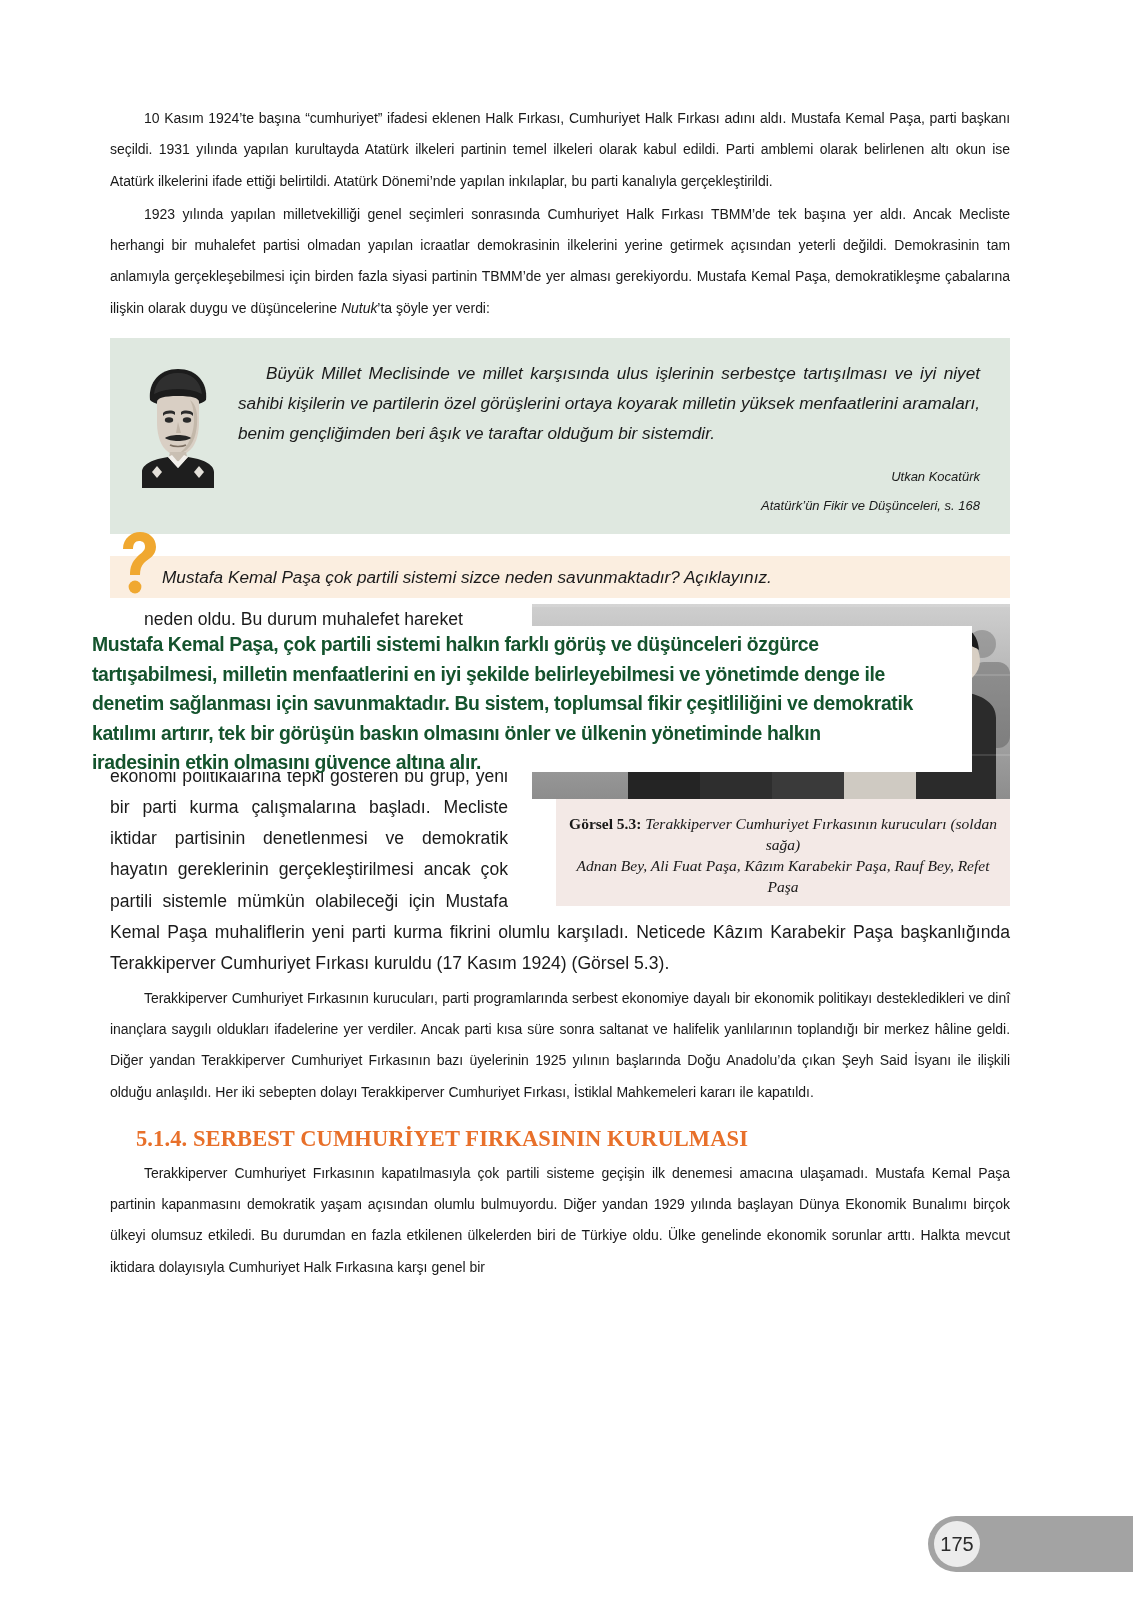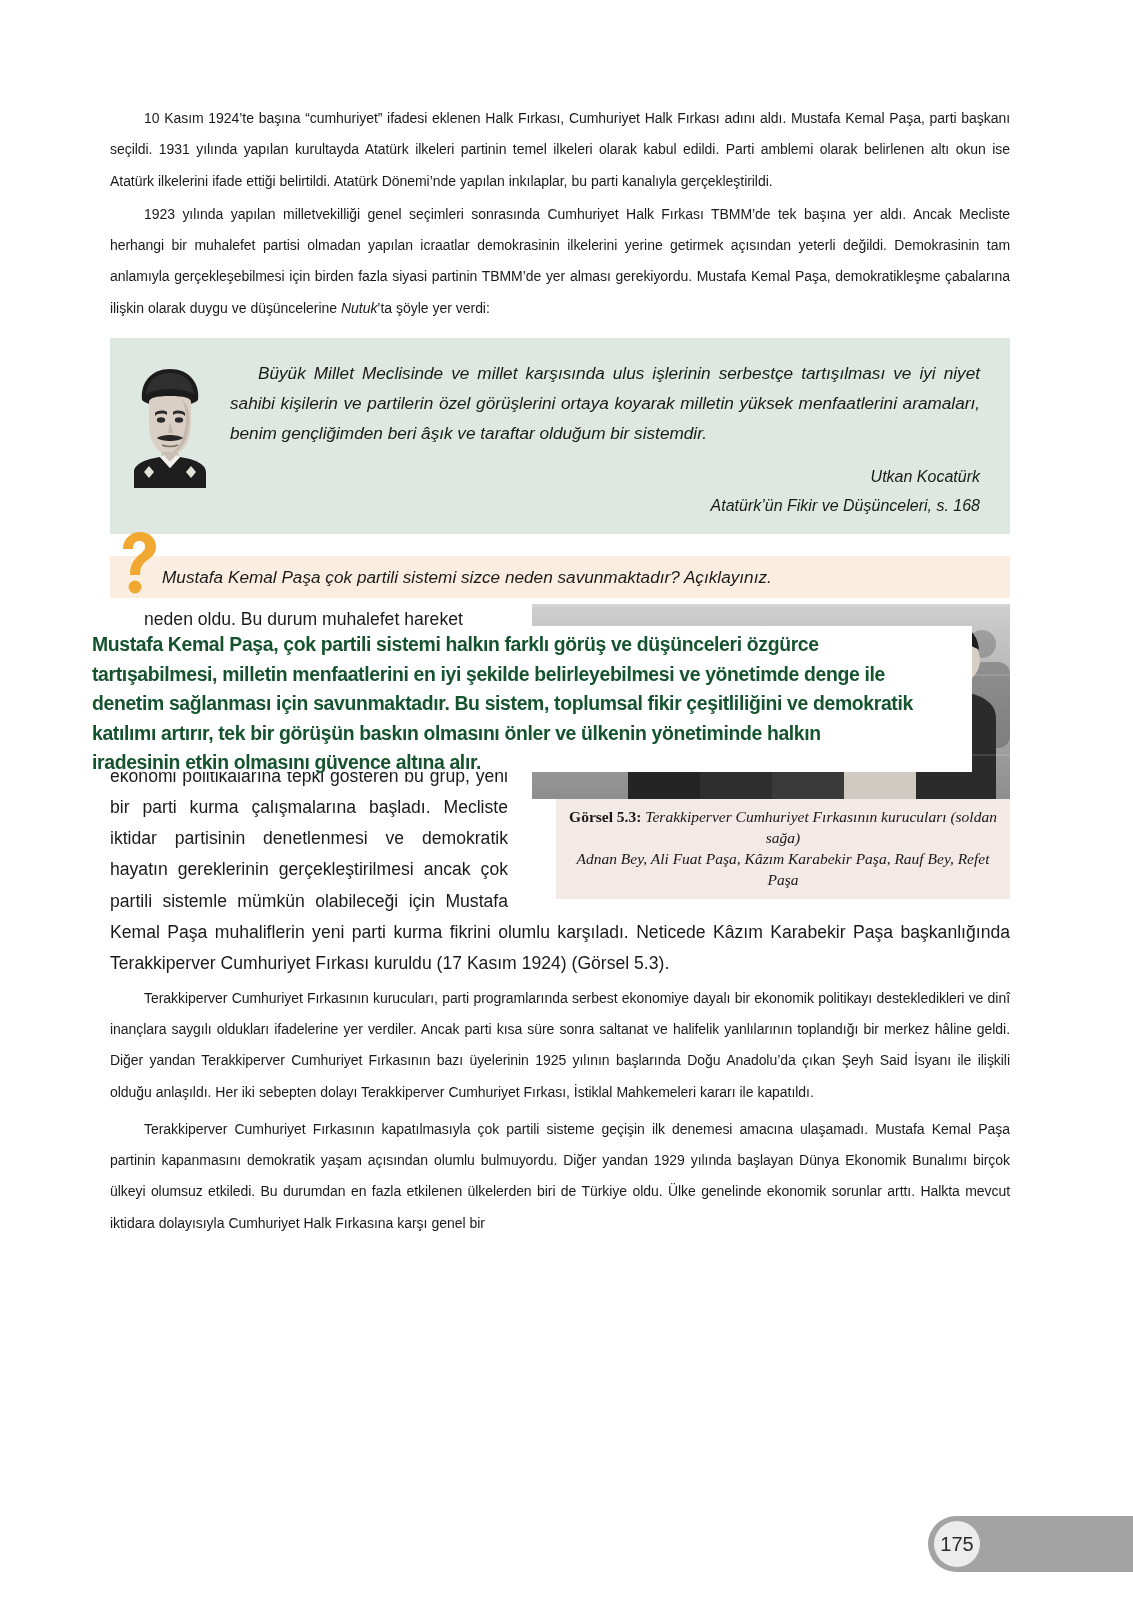--- a/index.html
+++ b/index.html
@@ -42,21 +42,21 @@
   }
   p.body-text + p.body-text { margin-top: 2px; }
 
   .italic-word { font-style: italic; }
 
   
   .quote-box {
     position: relative;
     margin-top: 14px;
     background: #dfe8e0;
-    padding: 16px 30px 14px 14px;
+    padding: 16px 30px 14px 22px;
     display: flex;
     align-items: flex-start;
     min-height: 168px;
   }
   .quote-portrait {
     width: 92px;
     min-width: 92px;
     height: 128px;
     margin-right: 14px;
     margin-top: 6px;
@@ -70,21 +70,21 @@
     line-height: 30px;
     font-style: italic;
     text-align: justify;
     text-indent: 28px;
     margin: 0;
     color: #1a1a1a;
   }
   .quote-source {
     text-align: right;
     font-style: italic;
-    font-size: 16px;
+    font-size: 13px;
     line-height: 29px;
     margin-top: 14px;
   }
   .quote-source .src-line { display: block; }
 
   
   .question-strip {
     position: relative;
     margin-top: 22px;
     background: #fbeee0;
@@ -145,21 +145,21 @@
   .figure-photo {
     width: 478px;
     height: 195px;
     background: #2a2a2a;
     position: relative;
     overflow: hidden;
     display: block;
   }
   .figure-caption {
     background: #f3e9e6;
-    padding: 7px 10px 9px 10px;
+    padding: 14px 10px 9px 10px;
     font-family: "Liberation Serif", serif;
     font-size: 15.5px;
     line-height: 21px;
     text-align: center;
     font-style: italic;
     color: #181818;
     margin-left: 24px;
   }
   .figure-caption .cap-label {
     font-weight: bold;
@@ -352,20 +352,21 @@
       </div>
 
       <div class="flow-col">
         <p style="text-indent:34px;">neden oldu. Bu durum muhalefet hareket</p>
         <p style="text-indent:0;">lerinin başlamasına ortam hazırladı. Muhalif grubun başında Kâzım Karabekir Paşa, Ali Fuat Paşa ve Refet Paşa yer almaktaydı. Özellikle halifeliğin kaldırılmasına ve Halk Fırkasının ekonomi politikalarına tepki gösteren bu grup, yeni bir parti kurma çalışmalarına başladı. Mecliste iktidar partisinin denetlenmesi ve demokratik hayatın gereklerinin gerçekleştirilmesi ancak çok partili sistemle mümkün olabileceği için Mustafa Kemal Paşa muhaliflerin yeni parti kurma fikrini olumlu karşıladı. Neticede Kâzım Karabekir Paşa başkanlığında Terakkiperver Cumhuriyet Fırkası kuruldu (17 Kasım 1924) (Görsel 5.3).</p>
       </div>
     </div>
 
     <p class="body-text" style="margin-top:3px;">Terakkiperver Cumhuriyet Fırkasının kurucuları, parti programlarında serbest ekonomiye dayalı bir ekonomik politikayı destekledikleri ve dinî inançlara saygılı oldukları ifadelerine yer verdiler. Ancak parti kısa süre sonra saltanat ve halifelik yanlılarının toplandığı bir merkez hâline geldi. Diğer yandan Terakkiperver Cumhuriyet Fırkasının bazı üyelerinin 1925 yılının başlarında Doğu Anadolu’da çıkan Şeyh Said İsyanı ile ilişkili olduğu anlaşıldı. Her iki sebepten dolayı Terakkiperver Cumhuriyet Fırkası, İstiklal Mahkemeleri kararı ile kapatıldı.</p>
 
+    <h2 class="section-heading">5.1.4. SERBEST CUMHURİYET FIRKASININ KURULMASI</h2>
 
     <p class="body-text" style="margin-top:6px;">Terakkiperver Cumhuriyet Fırkasının kapatılmasıyla çok partili sisteme geçişin ilk denemesi amacına ulaşamadı. Mustafa Kemal Paşa partinin kapanmasını demokratik yaşam açısından olumlu bulmuyordu. Diğer yandan 1929 yılında başlayan Dünya Ekonomik Bunalımı birçok ülkeyi olumsuz etkiledi. Bu durumdan en fazla etkilenen ülkelerden biri de Türkiye oldu. Ülke genelinde ekonomik sorunlar arttı. Halkta mevcut iktidara dolayısıyla Cumhuriyet Halk Fırkasına karşı genel bir</p>
 
   </div>
 
   <div class="answer-block">
     <div class="answer-mask"></div>
     <p class="answer-text">
       <span class="ln">Mustafa Kemal Paşa, çok partili sistemi halkın farklı görüş ve düşünceleri özgürce</span>
       <span class="ln">tartışabilmesi, milletin menfaatlerini en iyi şekilde belirleyebilmesi ve yönetimde denge ile</span>

